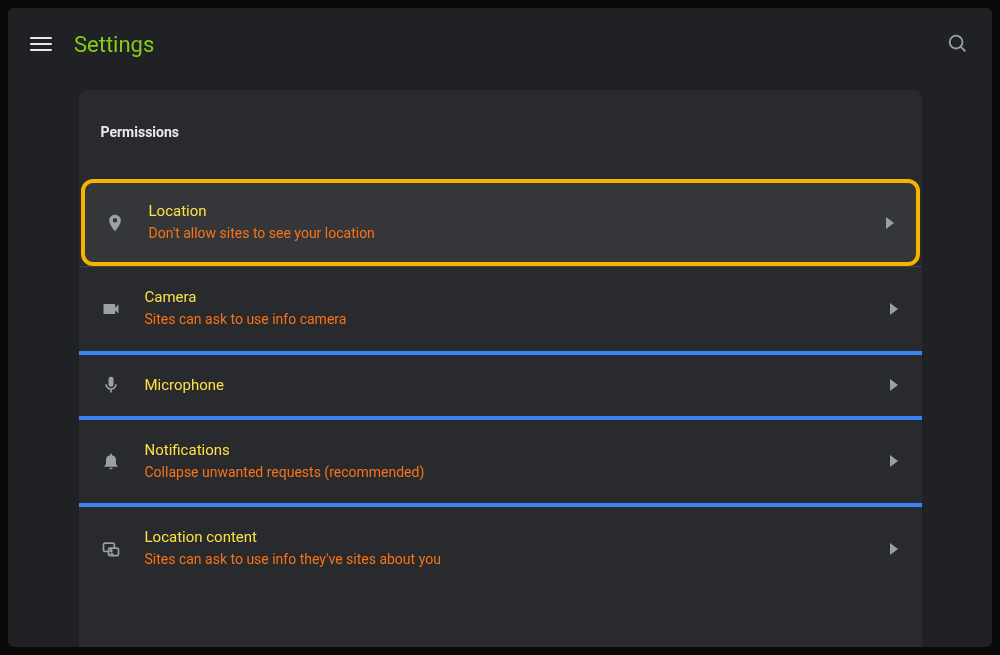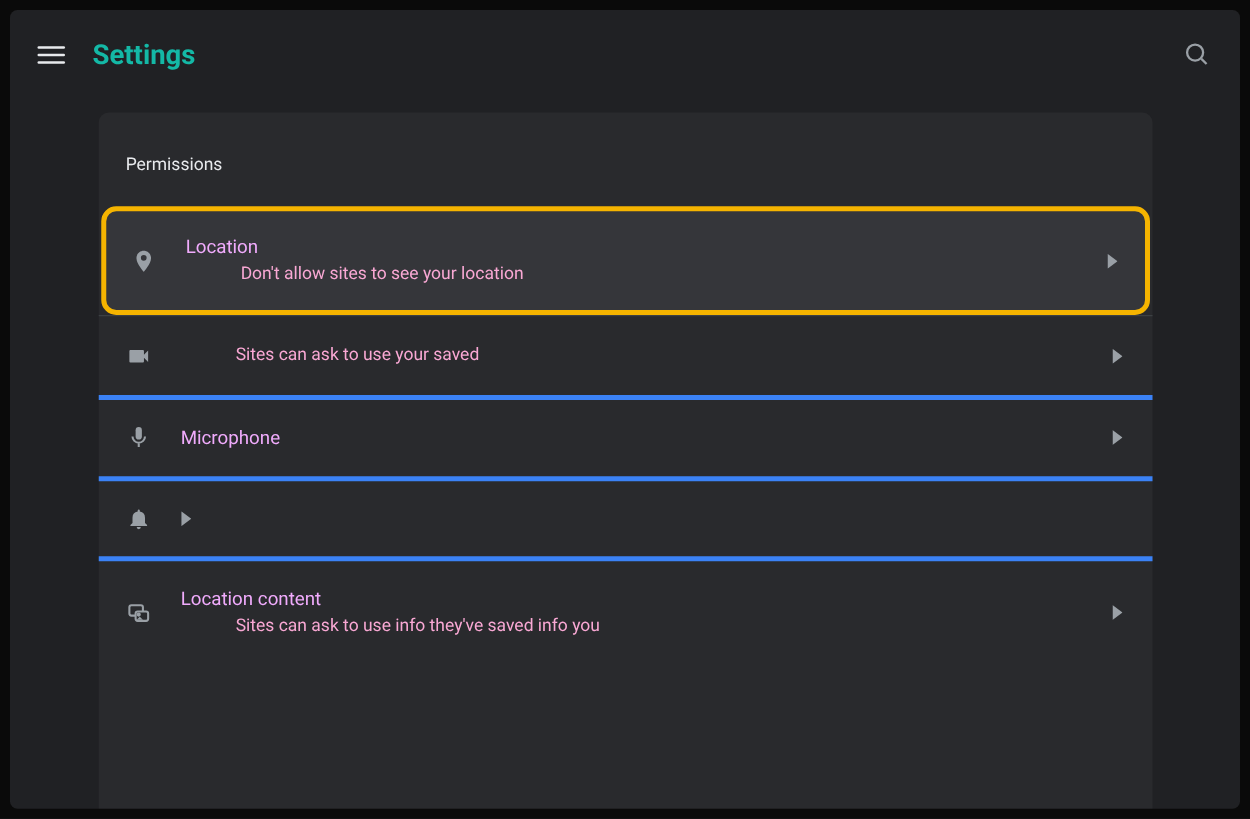--- a/index.html
+++ b/index.html
@@ -27,23 +27,23 @@
     padding: 0 22px;
     gap: 22px;
   }
   .hamburger {
     width: 22px; height: 22px;
     display: flex; flex-direction: column; justify-content: center; gap: 4px;
     cursor: pointer;
   }
   .hamburger span { display:block; height:2px; background:#e8eaed; border-radius:1px; }
   .header-title {
-    color: #14b8a6;
+    color: #84cc16;
     font-size: 22px;
-    font-weight: 700;
+    font-weight: 400;
   }
   .header-spacer { flex: 1; }
   .search-btn {
     width: 24px; height:24px;
     color: #9aa0a6;
     cursor: pointer;
   }
   .content {
     flex: 1;
     display: flex;
@@ -53,22 +53,22 @@
   .panel {
     width: 843px;
     background: #292a2d;
     border-radius: 8px 8px 0 0;
     margin-top: 10px;
     padding-top: 34px;
   }
   .section-title {
     color: #e8eaed;
     font-size: 14px;
-    font-weight: 400;
-    padding: 0 22px 25px;
+    font-weight: 700;
+    padding: 0 22px 39px;
   }
   .row {
     display: flex;
     align-items: center;
     padding: 20px 22px;
     border-top: 4px solid #3b82f6;
     cursor: pointer;
     position: relative;
   }
   .row.highlight {
@@ -81,29 +81,28 @@
   }
   .row.highlight + .row { border-top: 1px solid #3c4043; }
   .row .icon-slot {
     width: 44px;
     display: flex;
     justify-content: flex-start;
     color: #9aa0a6;
   }
   .row .text-slot { flex: 1; }
   .row .title {
-    color: #f0abfc;
+    color: #fde047;
     font-size: 15px;
     line-height: 1.4;
   }
   .row .subtitle {
-    color: #f9a8d4;
+    color: #f97316;
     font-size: 14px;
     line-height: 1.6;
-    margin-left: 44px;
   }
   .row .chevron {
     color: #9aa0a6;
     width: 10px;
   }
   .row.additional {
     border-top: 1px solid #3c4043;
     padding: 22px 22px;
   }
   .row.additional .title { font-size: 15px; }
@@ -150,21 +149,22 @@
         </div>
       </div>
 
       <div class="row">
         <div class="icon-slot">
           <svg width="20" height="20" viewBox="0 0 24 24" fill="currentColor">
             <path d="M17 10.5V7a1 1 0 0 0-1-1H4a1 1 0 0 0-1 1v10a1 1 0 0 0 1 1h12a1 1 0 0 0 1-1v-3.5l4 4v-11l-4 4z"></path>
           </svg>
         </div>
         <div class="text-slot">
-          <div class="subtitle">Sites can ask to use your saved</div>
+          <div class="title">Camera</div>
+          <div class="subtitle">Sites can ask to use info camera</div>
         </div>
         <div class="chevron">
           <svg width="8" height="12" viewBox="0 0 8 12" fill="currentColor">
               <path d="M0 0l8 6-8 6z"></path>
             </svg>
         </div>
       </div>
 
       <div class="row">
         <div class="icon-slot">
@@ -181,40 +181,44 @@
               <path d="M0 0l8 6-8 6z"></path>
             </svg>
         </div>
       </div>
 
       <div class="row">
         <div class="icon-slot">
           <svg width="20" height="20" viewBox="0 0 24 24" fill="currentColor">
             <path d="M12 22a2 2 0 0 0 2-2h-4a2 2 0 0 0 2 2zm6-6V11a6 6 0 0 0-5-5.91V4a1 1 0 1 0-2 0v1.09A6 6 0 0 0 6 11v5l-2 2v1h16v-1l-2-2z"></path>
           </svg>
+        </div>
+        <div class="text-slot">
+          <div class="title">Notifications</div>
+          <div class="subtitle">Collapse unwanted requests (recommended)</div>
         </div>
         <div class="chevron">
           <svg width="8" height="12" viewBox="0 0 8 12" fill="currentColor">
               <path d="M0 0l8 6-8 6z"></path>
             </svg>
         </div>
       </div>
 
       <div class="row">
         <div class="icon-slot">
           <svg width="20" height="20" viewBox="0 0 24 24" fill="none" stroke="currentColor" stroke-width="2">
             <rect x="3" y="5" width="13" height="10" rx="2"></rect>
             <rect x="9" y="11" width="12" height="9" rx="2" fill="#292a2d"></rect>
             <circle cx="12" cy="14" r="1" fill="currentColor"></circle>
             <path d="M10 19l3-3 3 3" fill="currentColor" stroke="none"></path>
           </svg>
         </div>
         <div class="text-slot">
           <div class="title">Location content</div>
-          <div class="subtitle">Sites can ask to use info they've saved info you</div>
+          <div class="subtitle">Sites can ask to use info they've sites about you</div>
         </div>
         <div class="chevron">
           <svg width="8" height="12" viewBox="0 0 8 12" fill="currentColor">
               <path d="M0 0l8 6-8 6z"></path>
             </svg>
         </div>
       </div>
 
 
     </div>

